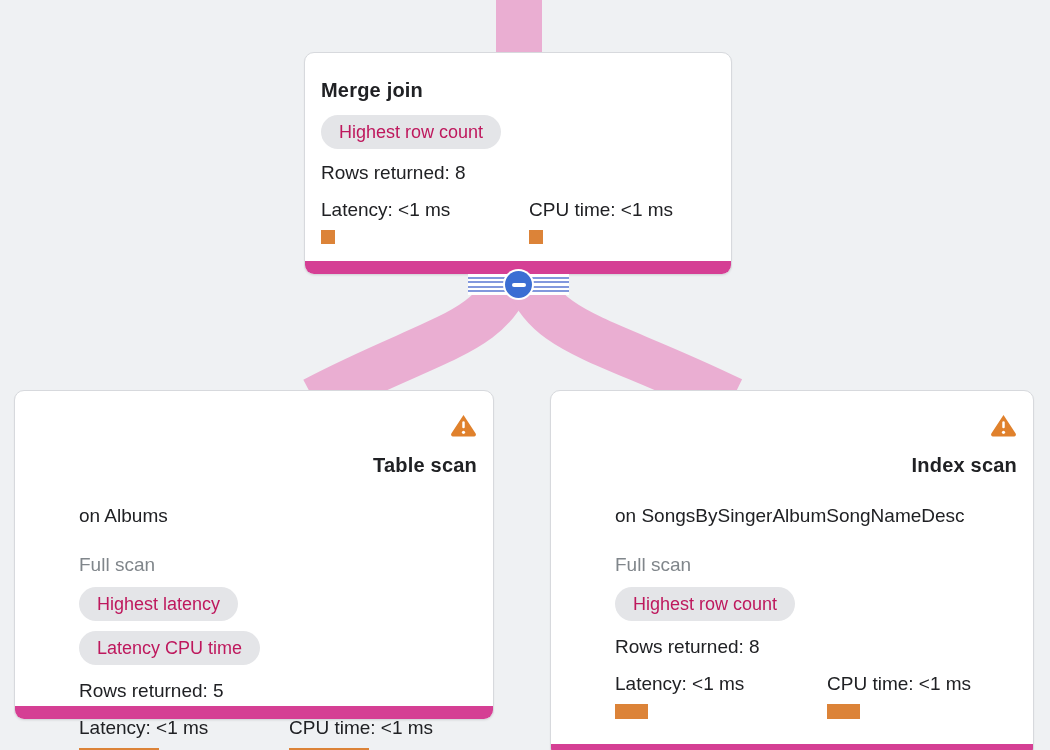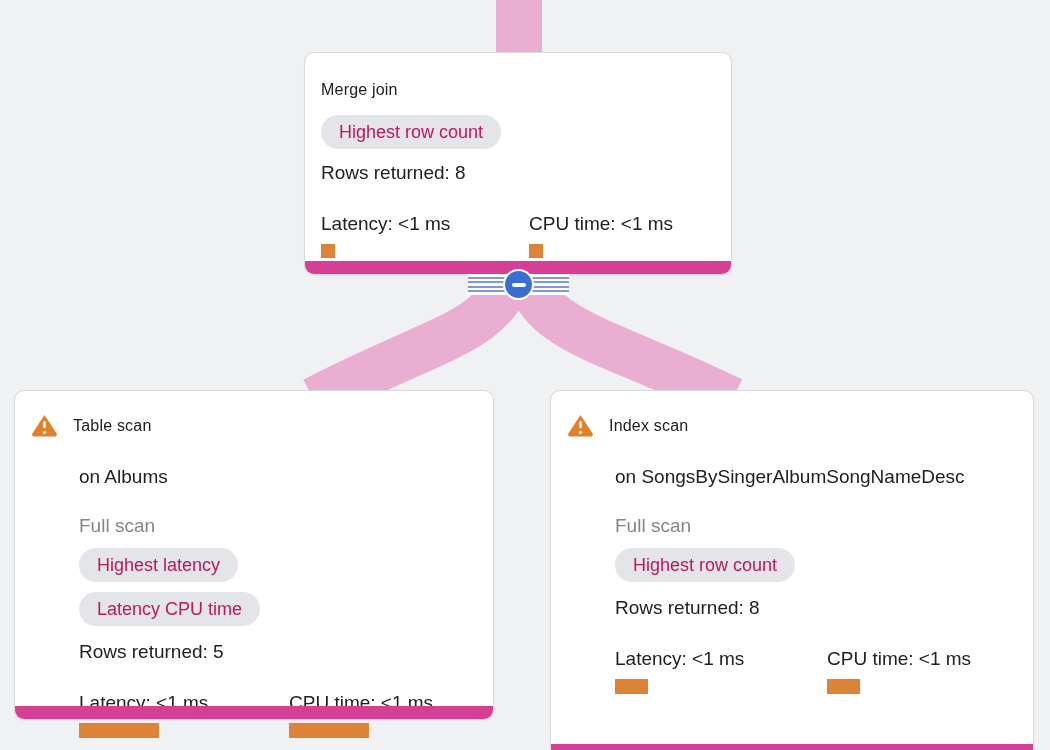--- a/index.html
+++ b/index.html
@@ -16,34 +16,34 @@
   .card{
     position:absolute;background:#fff;border:1px solid #d7d9dd;border-radius:10px;
     box-sizing:border-box;z-index:2;box-shadow:0 1px 2px rgba(0,0,0,0.06);
     cursor:pointer;
   }
   .card-inner{padding:16px 16px 0 16px;position:relative;}
   .card-footer{
     position:absolute;left:0;right:0;bottom:0;height:13px;
     background:#d53f94;border-radius:0 0 9px 9px;
   }
-  .node-title{font-size:16px;font-weight:400;letter-spacing:.2px;margin:8px 0 0 0;line-height:26px;}
+  .node-title{font-size:20px;font-weight:700;letter-spacing:.2px;margin:8px 0 0 0;line-height:26px;}
   .merge .node-title{margin-bottom:12px;}
-  .hdr{display:flex;align-items:flex-start;gap:15px;margin-top:6px;}
+  .hdr{display:flex;align-items:flex-end;gap:15px;margin-top:6px;flex-direction:column;}
   .warn{width:27px;height:24px;flex:0 0 auto;}
   .content{margin-left:48px;}
   .target{font-size:19px;margin-top:26px;line-height:24px;}
   .scanmode{font-size:19px;margin-top:25px;color:#80868b;line-height:24px;}
   .badge{
     display:table;background:#e4e5e8;color:#be185d;font-size:18px;line-height:22px;
     padding:6px 18px;border-radius:18px;margin-top:10px;white-space:nowrap;
   }
   .badge.inline{display:inline-block;margin-top:0;}
   .rows{font-size:19px;margin-top:14px;line-height:24px;}
-  .metrics{display:flex;margin-top:27px;gap:22px;}
+  .metrics{display:flex;margin-top:13px;gap:22px;}
   .metric{width:192px;}
   .metric-label{font-size:19px;line-height:24px;}
   .metric-bar{height:15px;background:#dc8338;margin-top:8px;}
   .merge .metric-bar{height:14px;}
 
   
   .stripes{
     position:absolute;left:468px;top:274px;width:101px;height:21px;z-index:3;
     background-color:#ffffff;
     background-image:linear-gradient(#8298dd,#8298dd),linear-gradient(#8298dd,#8298dd),

